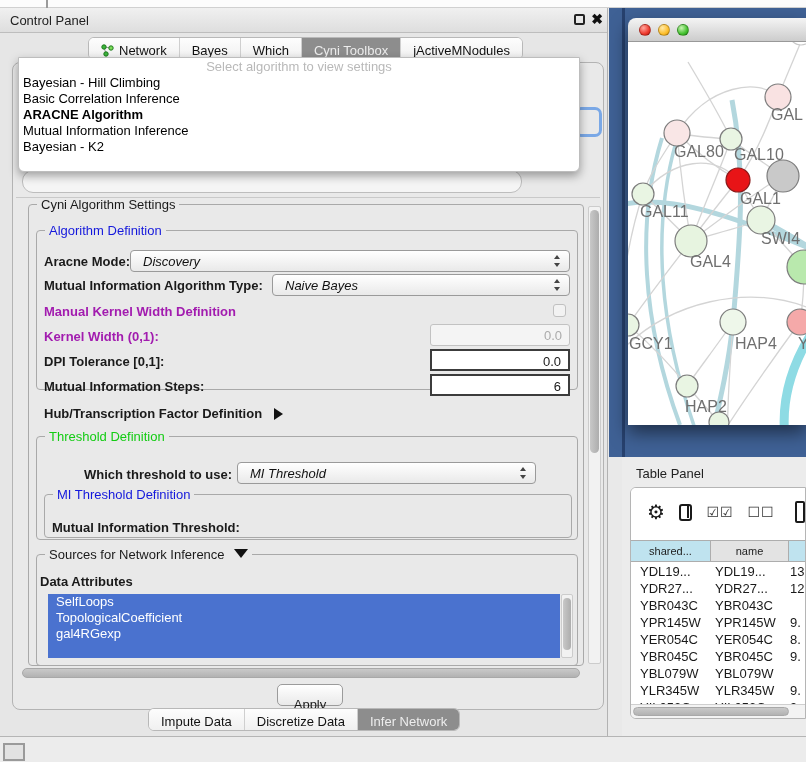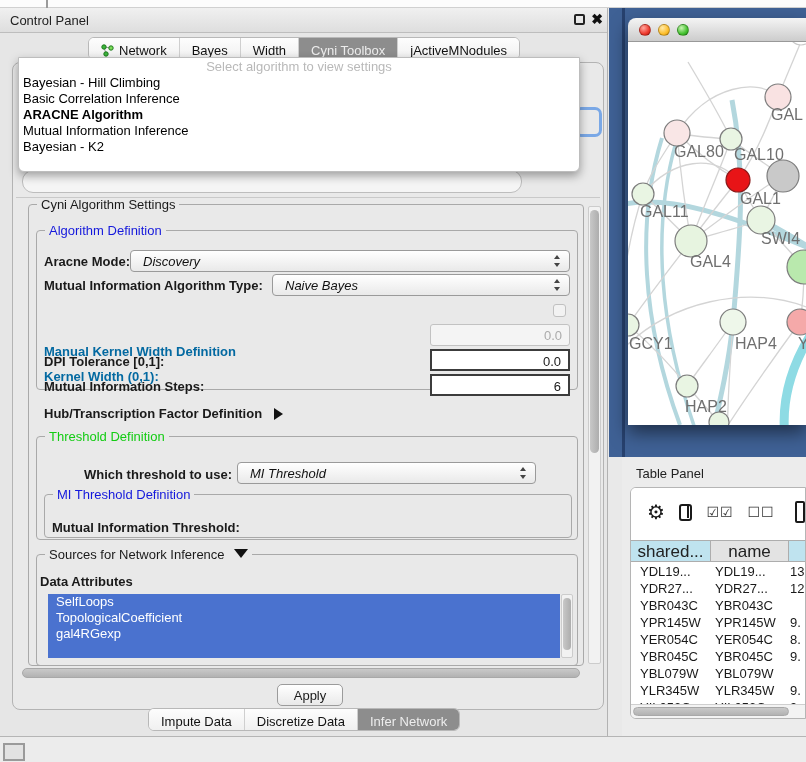--- a/index.html
+++ b/index.html
@@ -24,21 +24,21 @@
   .seg:last-child { border-right:none; }
   .seg.active { background:#8d8d8d; color:#ededed; }
 
   
   .group { border:1px solid #a9a9a9; border-radius:4px; }
   .group > .legend { position:absolute; top:-8px; left:8px; background:#e9e9e9; padding:0 4px; font-size:13px; white-space:nowrap; }
   .legend.blue { color:#1418dc; }
   .legend.green { color:#13cc13; }
 
   .lbl { font-weight:bold; font-size:13px; white-space:nowrap; }
-  .lbl.dis { color:#0369a1;margin-top:40px; }
+  .lbl.dis { color:#a21caf; }
 
   
   .combo { background:linear-gradient(#ffffff,#e9e9e9); border:1px solid #9a9a9a; border-radius:4px; height:22px; }
   .combo .val { position:absolute; left:12px; top:3px; font-size:13px; color:#111; white-space:nowrap;font-style:italic; }
   .stepper { position:absolute; right:8px; top:50%; width:7px; height:12px; transform:translateY(-50%); }
   .stepper:before, .stepper:after { content:""; position:absolute; left:0; border-left:3.5px solid transparent; border-right:3.5px solid transparent; }
   .stepper:before { top:0; border-bottom:4px solid #444; }
   .stepper:after { bottom:0; border-top:4px solid #444; }
 
   
@@ -52,21 +52,21 @@
 
   
   .vsb-track { width:13px; background:#f2f2f2; border:1px solid #cccccc; border-radius:2px; }
   .vsb-thumb { position:absolute; left:1px; width:9px; background:linear-gradient(90deg,#c8c8c8,#adadad); border-radius:5px; }
   .hsb-thumb { background:linear-gradient(#c9c9c9,#b2b2b2); border-radius:6px; border:1px solid #a8a8a8; }
 
   
   .attr-list { background:#4a72cf; }
   .attr-item { height:16px; line-height:16px; color:#ffffff; font-size:13px; padding-left:8px; white-space:nowrap; overflow:hidden; }
 
-  .btn { background:linear-gradient(#ffffff,#e9e9e9); border:1px solid #9b9b9b; border-radius:5px; text-align:center; font-size:13px; padding-top:3px; }
+  .btn { background:linear-gradient(#ffffff,#e9e9e9); border:1px solid #9b9b9b; border-radius:5px; text-align:center; font-size:13px; padding-top:12px; }
 
   
   .popup { left:18px; top:57px; width:562px; height:115px; background:#ffffff; border:1px solid #bdbdbd; border-radius:0 0 6px 6px; box-shadow:0 4px 10px rgba(0,0,0,0.35); z-index:40; }
   .popup-placeholder { text-align:center; color:#b9b9b9; font-size:13px; height:17px; line-height:17px; }
   .popup-item { height:16px; line-height:16px; padding-left:4px; font-size:13px; color:#000; white-space:nowrap; }
   .popup-item.selected { font-weight:bold; }
 
   .ghost-combo { left:22px; top:162px; width:500px; height:23px; border:1px solid #bdbdbd; border-radius:11px; background:#f5f5f5; z-index:5; }
   .ghost-focus { left:574px; top:99px; width:28px; height:30px; border:3px solid #7aa8e6; border-radius:7px; background:#e9e9e9; z-index:5; }
   .ghost-line { left:16px; top:189px; width:584px; height:1px; background:#c9c9c9; z-index:4; }
@@ -90,21 +90,21 @@
   .tp-area { left:622px; top:457px; width:184px; height:279px; background:#ececec; }
   .tp-title { left:14px; top:9px; font-size:13px; color:#222; }
   .tp-window { left:8px; top:30px; width:176px; height:232px; background:#ffffff; border:1px solid #b5b5b5; border-radius:6px 0 0 6px; overflow:hidden; }
   .tp-toolbar { left:0; top:0; width:100%; height:48px; background:#ffffff; display:flex; align-items:center; gap:14px; padding-left:16px; }
   .icon-gear { font-size:20px; color:#1a1a1a; }
   .icon-cols { width:19px; height:17px; border:2.5px solid #1a1a1a; border-radius:3px; position:relative; }
   .icon-cols:after { content:""; position:absolute; left:6px; top:0; width:2.5px; height:12px; background:#1a1a1a; }
   .icon-checks { font-size:14px; letter-spacing:1px; color:#333; white-space:nowrap; }
   .icon-doc { width:14px; height:22px; border:2.5px solid #1a1a1a; border-radius:2px; margin-left:6px; }
   .tbl-head { display:flex; height:22px; border-top:1px solid #adadad; border-bottom:1px solid #adadad; }
-  .th { font-size:17px; color:#222; text-align:center; line-height:21px; border-right:1px solid #adadad; background:#e3e3e3; overflow:hidden; white-space:nowrap; }
+  .th { font-size:11px; color:#222; text-align:center; line-height:21px; border-right:1px solid #adadad; background:#e3e3e3; overflow:hidden; white-space:nowrap; }
   .th.hl { background:#bfe3ef; }
   .tbl-body { overflow:hidden; }
   .tr { display:flex; height:17px; line-height:17px; font-size:13px; }
   .td { white-space:nowrap; overflow:hidden; }
   .td.c1 { width:77px; padding-left:9px; }
   .td.c2 { width:78px; padding-left:7px; }
   .td.c3 { width:21px; padding-left:4px; }
   .tp-hsb { left:0; top:216px; width:176px; height:14px; background:#f3f3f3; border-top:1px solid #cfcfcf; }
 
   
@@ -133,21 +133,21 @@
           <circle cx="3" cy="3" r="2.2" fill="#3db53d" stroke="#1d7a1d"></circle>
           <circle cx="10" cy="4" r="2.2" fill="#7ddc5a" stroke="#1d7a1d"></circle>
           <circle cx="5" cy="10" r="2.2" fill="#3db53d" stroke="#1d7a1d"></circle>
         </svg>
         <span>Network</span>
       </div>
       <div class="seg">
           <span>Bayes</span>
         </div>
       <div class="seg">
-          <span>Width</span>
+          <span>Which</span>
         </div>
       <div class="seg active">
           <span>Cyni Toolbox</span>
         </div>
       <div class="seg">
           <span>jActiveMNodules</span>
         </div>
     </div>
   </div>
 

